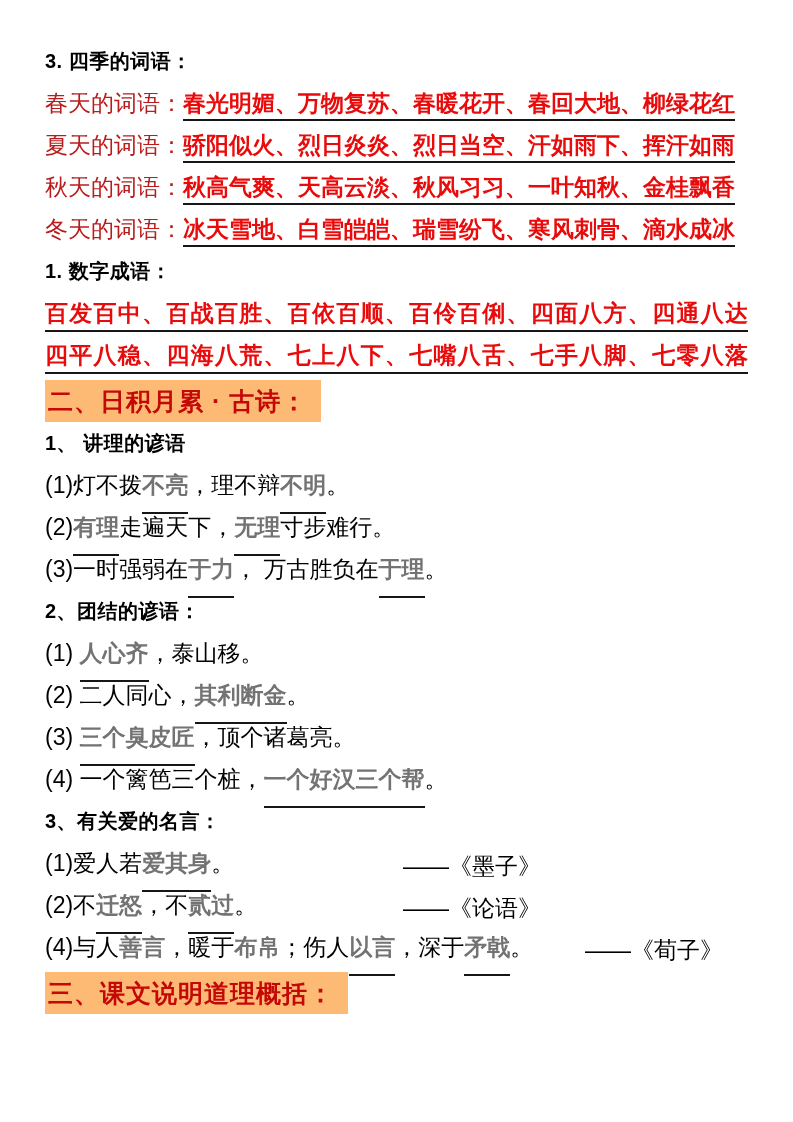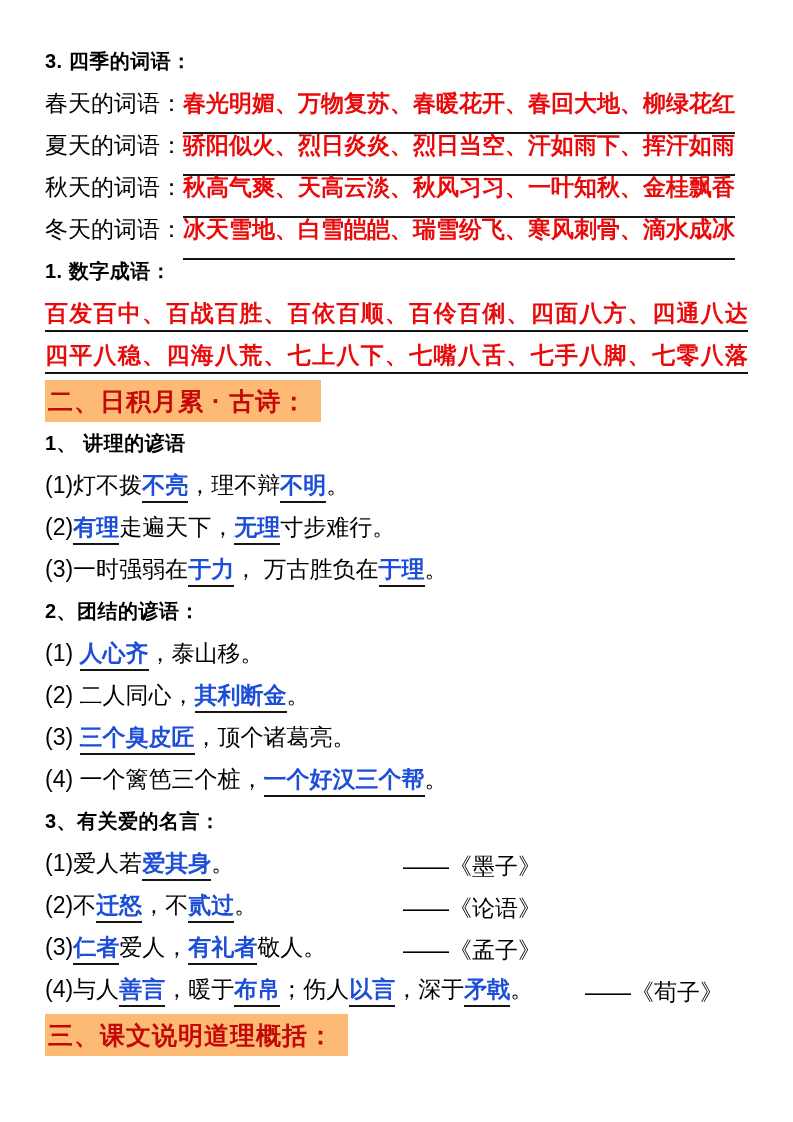--- a/index.html
+++ b/index.html
@@ -12,42 +12,42 @@
   }
   .page{padding:40px 45px 0 45px;}
   .line{
     height:42px;line-height:42px;
     font-size:23px;
     white-space:nowrap;
     position:relative;
   }
   .h{font-weight:bold;font-size:20px;letter-spacing:0.5px;}
   
-  .lab{color:#000000;margin-top:36px;}
+  .lab{color:#b91c1c;margin-top:36px;}
   
   .sw{
     color:#e90b0b;font-weight:bold;
     border-bottom:2px solid #161616;
-    padding-bottom:16px;
+    padding-bottom:3px;
   }
   
   .idiom{
     display:inline-block;width:100%;
     color:#e90b0b;font-weight:bold;
     border-bottom:2px solid #161616;
     text-align:justify;
     text-align-last:justify;
     line-height:33px;
   }
   
   .pw{color:#000;}
   .rw{
-    color:#1d4ed8;font-weight:bold;
+    color:#737373;font-weight:bold;
     border-bottom:2px solid #161616;
-    padding-bottom:3px;
+    padding-bottom:14px;
   }
   
   .bannerline{height:46px;line-height:46px;}
   .banner{
     display:inline-block;
     background:#fdba74;
     color:#c40707;
     font-weight:bold;
     font-size:25px;
     line-height:40px;
@@ -106,24 +106,20 @@
   <div class="line h">3、有关爱的名言：</div>
   <div class="line quote">
     <span><span class="pw">(1)爱人若</span><span class="rw">爱其身</span><span class="pw">。</span></span>
     <span class="src src-a">——《墨子》</span>
   </div>
   <div class="line quote">
     <span><span class="pw">(2)不</span><span class="rw">迁怒</span><span class="pw">，不</span><span class="rw">贰过</span><span class="pw">。</span></span>
     <span class="src src-a">——《论语》</span>
   </div>
   <div class="line quote">
-    <span><span class="pw">(3)</span><span class="rw">仁者</span><span class="pw">爱人，</span><span class="rw">有礼者</span><span class="pw">敬人。</span></span>
-    <span class="src src-a">——《孟子》</span>
-  </div>
-  <div class="line quote">
     <span><span class="pw">(4)与人</span><span class="rw">善言</span><span class="pw">，暖于</span><span class="rw">布帛</span><span class="pw">；伤人</span><span class="rw">以言</span><span class="pw">，深于</span><span class="rw">矛戟</span><span class="pw">。</span></span>
     <span class="src src-b">——《荀子》</span>
   </div>
 
   <div class="line bannerline">
     <span class="banner">三、课文说明道理概括：</span>
   </div>
 
 </div>
 

